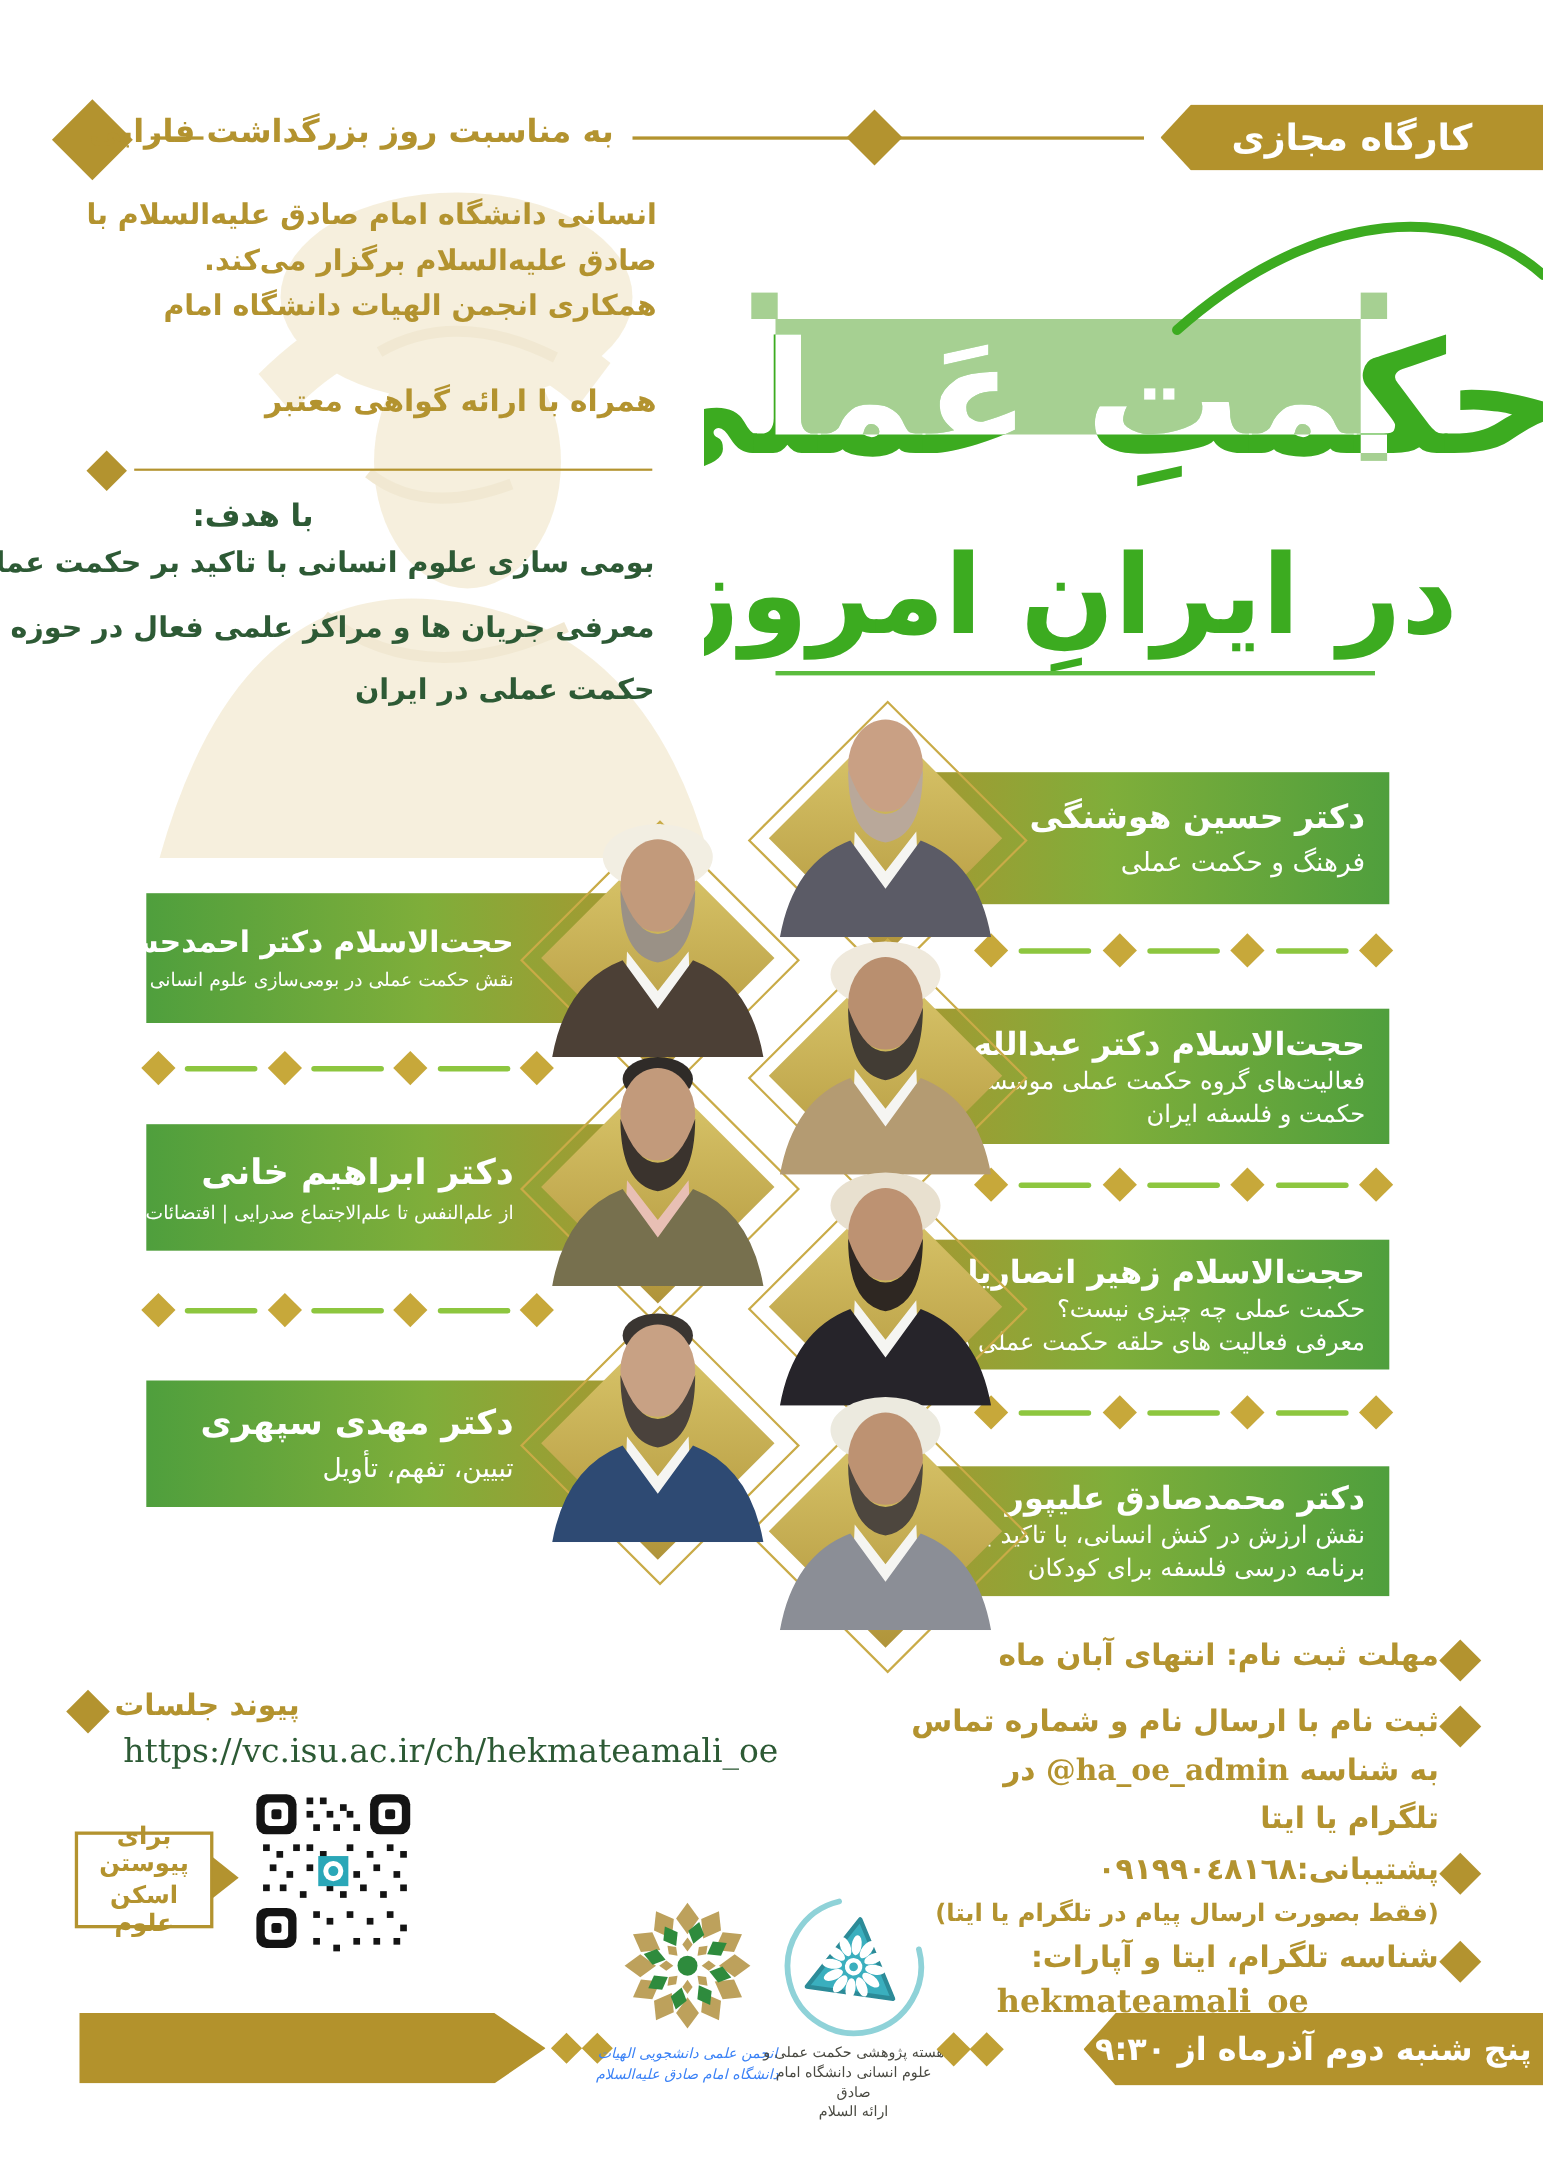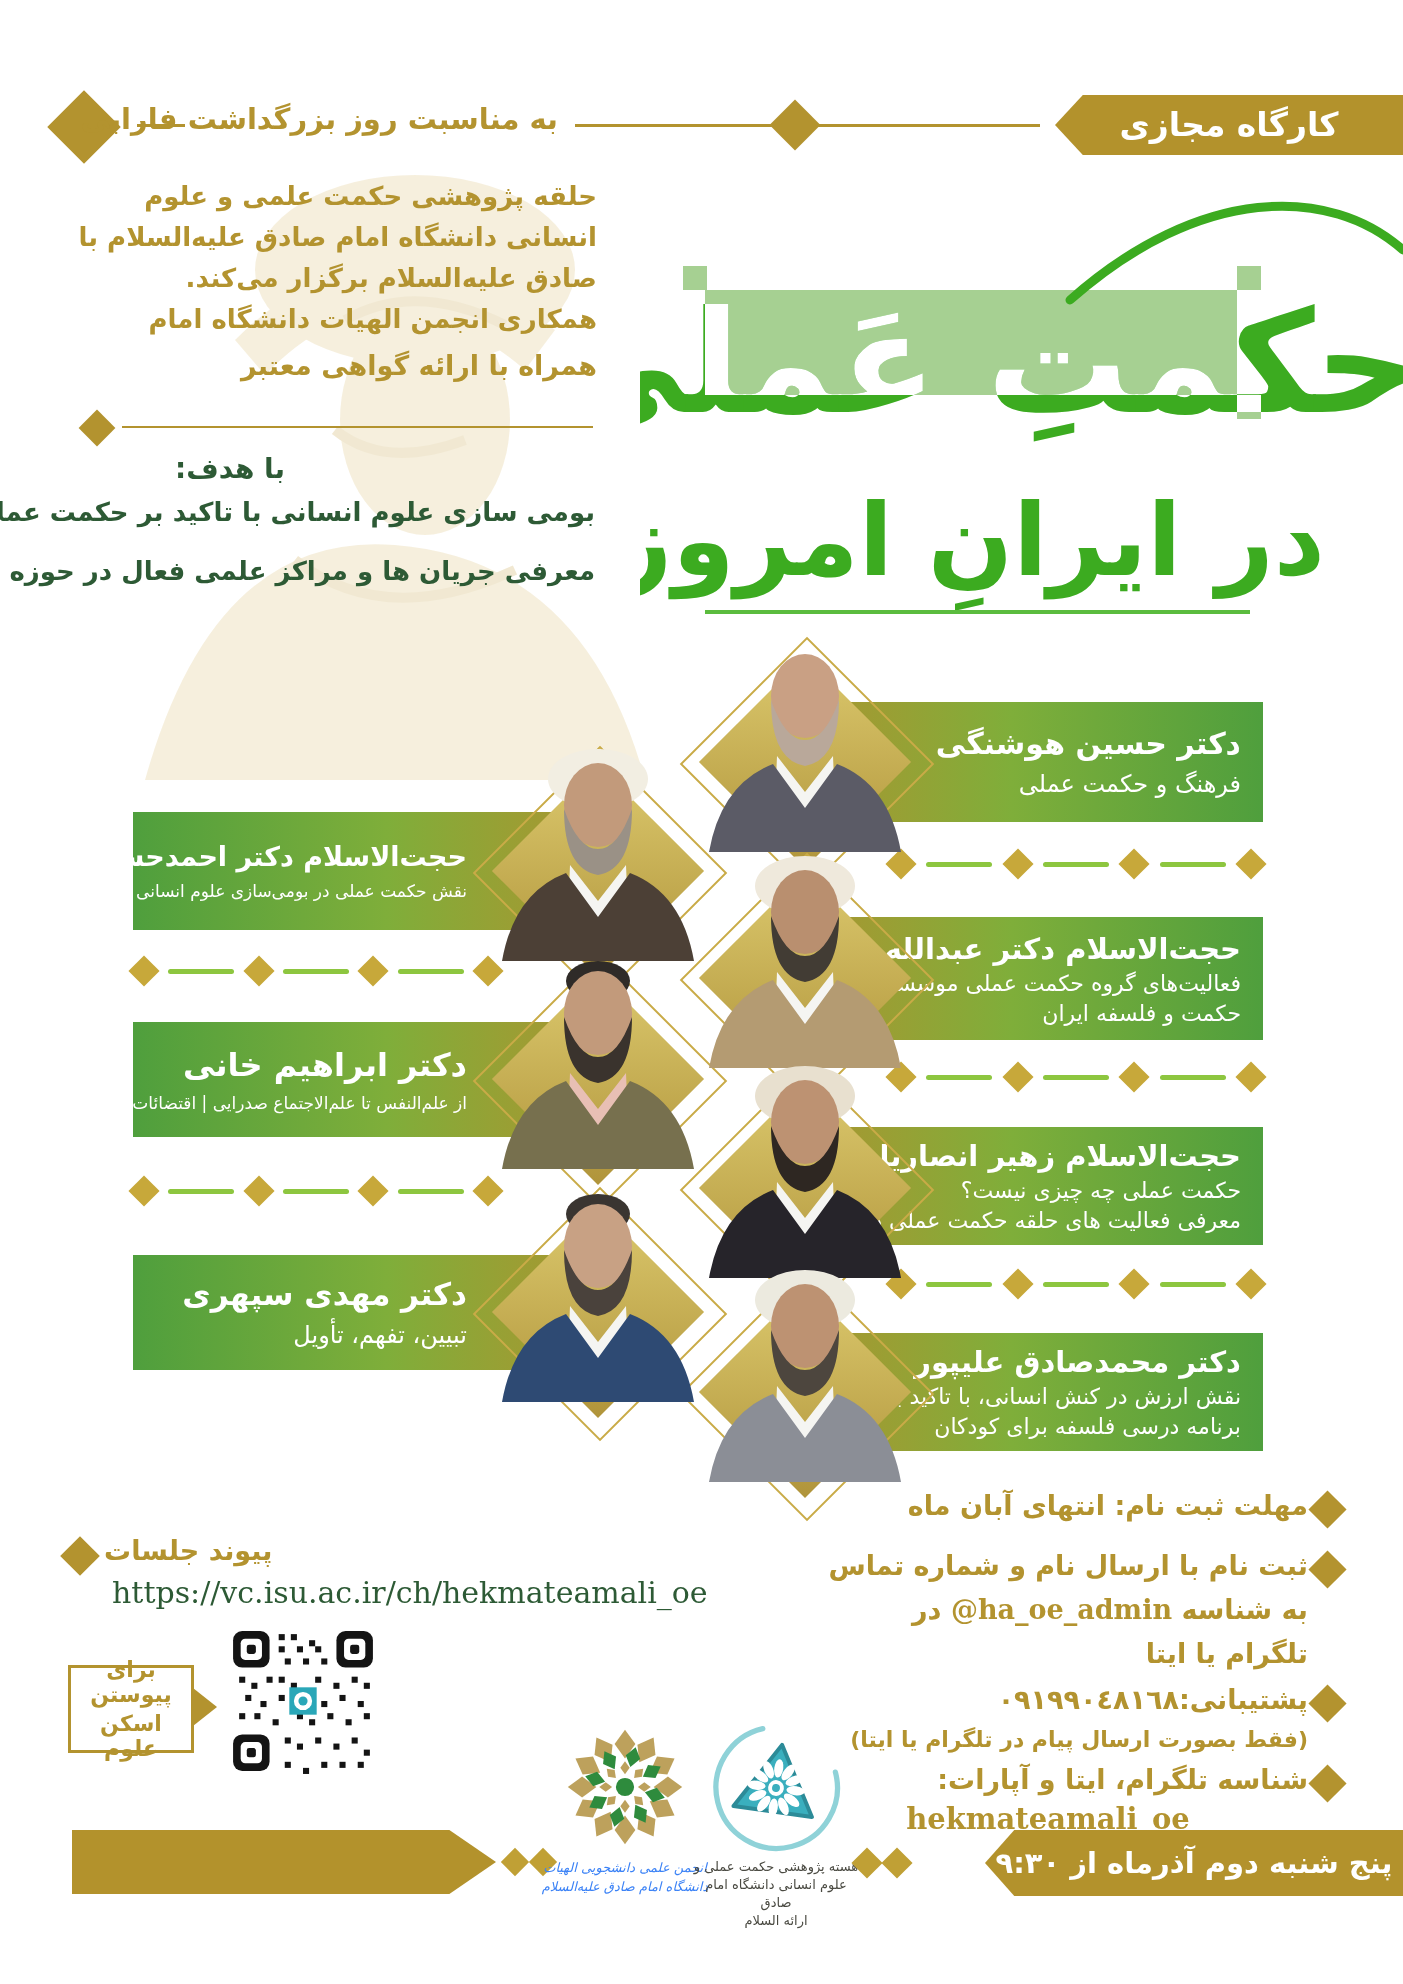--- a/index.html
+++ b/index.html
@@ -124,34 +124,34 @@
   </svg>
 
   <div class="dmd" style="left:58px; top:101px; width:52px; height:52px; background:#b3932f"></div>
   <div class="gline" style="left:137px; top:124px; width:48px;"></div>
   <div class="occasion">به مناسبت روز بزرگداشت فارابی</div>
   <div class="gline" style="left:575px; top:124px; width:465px;"></div>
   <div class="dmd" style="left:777px; top:107px; width:36px; height:36px; background:#b3932f"></div>
   <div class="badge-top">کارگاه مجازی</div>
 
   <div class="org-par">
-    <div>حلقه پژوهشی حکمت علمی و علوم</div>
     <div>انسانی دانشگاه امام صادق علیه‌السلام با</div>
     <div>صادق علیه‌السلام  برگزار می‌کند.</div>
     <div>همکاری انجمن الهیات دانشگاه امام</div>
   </div>
 
   <div class="cert">همراه با ارائه گواهی معتبر</div>
 
   <div class="dmd" style="left:84px; top:415px; width:26px; height:26px; background:#b3932f"></div>
   <div class="gline" style="left:122px; top:426px; width:471px; height:2px;"></div>
 
   <div class="goal-label">با هدف:</div>
   <div class="goal" style="top:497px;">بومی سازی علوم انسانی با تاکید بر حکمت عملی</div>
   <div class="goal" style="top:556px;">معرفی جریان ها و مراکز علمی فعال در حوزه</div>
+  <div class="goal" style="top:612px; padding-left:70px; box-sizing:border-box;">حکمت عملی در ایران</div>
 
   <svg class="title-svg" viewBox="0 0 763 520">
     <defs>
       <clipPath id="bandclip">
         <rect x="65" y="140" width="532" height="105"></rect>
         <rect x="43" y="116" width="24" height="24"></rect>
         <rect x="597" y="116" width="24" height="24"></rect>
         <rect x="597" y="245" width="24" height="24"></rect>
       </clipPath>
     </defs>

